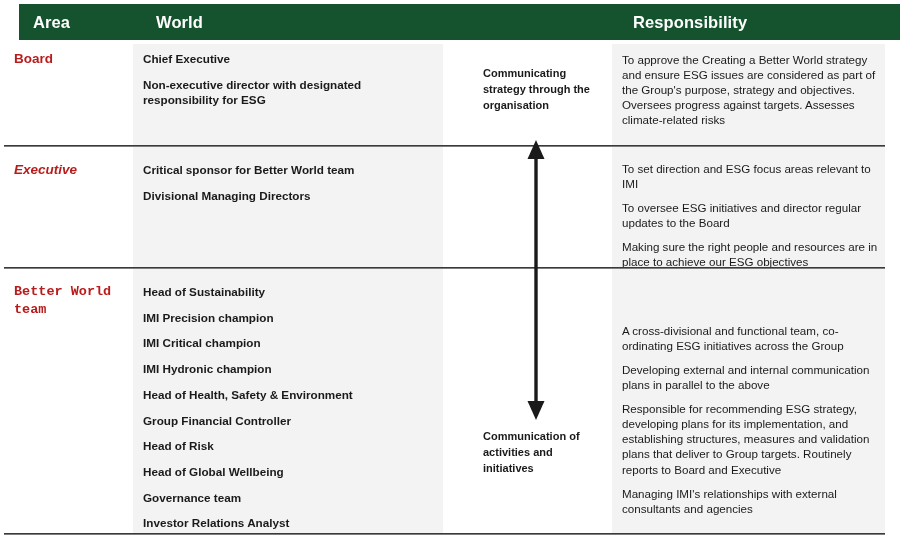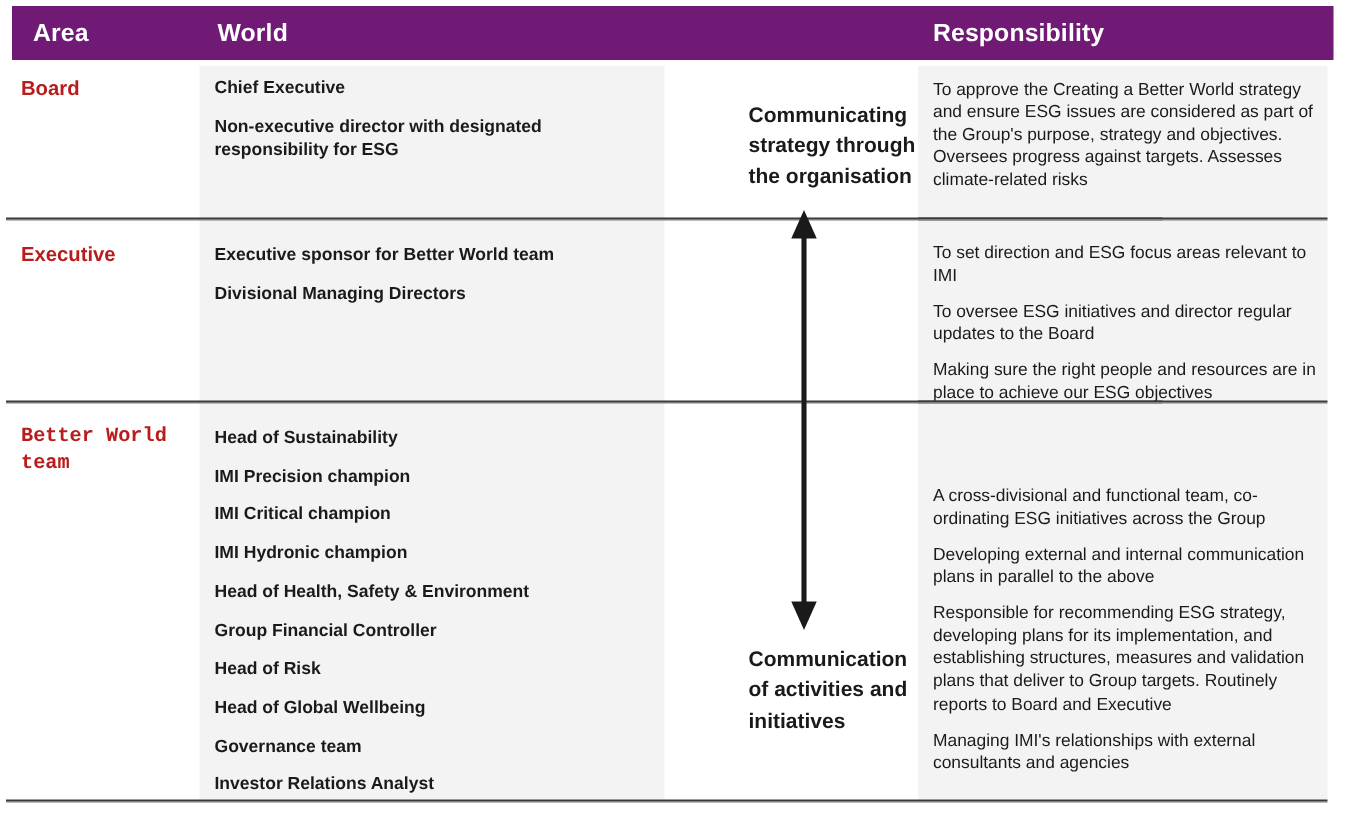--- a/index.html
+++ b/index.html
@@ -18,25 +18,25 @@
   .gov-table {
     position: relative;
     width: 900px;
     height: 549px;
     background: #ffffff;
   }
 
   
   .header-bar {
     position: absolute;
-    left: 8px;
+    left: 19px;
     top: 4px;
     width: 881px;
     height: 36px;
-    background: #701a75;
+    background: #14532d;
   }
   .header-cell {
     position: absolute;
     top: 0;
     height: 36px;
     line-height: 36px;
     color: #ffffff;
     font-size: 16.5px;
     font-weight: bold;
     letter-spacing: 0.1px;
@@ -112,23 +112,23 @@
   
   .mid-col {
     position: absolute;
     left: 455px;
     top: 44px;
     width: 150px;
     height: 489px;
   }
   .mid-label {
     position: absolute;
-    left: 44px;
+    left: 28px;
     width: 122px;
-    font-size: 14px;
+    font-size: 11px;
     font-weight: bold;
     line-height: 1.45;
     color: #1a1a1a;
   }
   .mid-label-top    { top: 22px; }
   .mid-label-bottom { top: 385px; }
 
   .arrow-wrap {
     position: absolute;
     left: 70px;
@@ -159,24 +159,24 @@
   </div>
 
   <div class="cell roles-cell" style="top:51px;">
     <div class="role-item">Chief Executive</div>
     <div class="role-item">Non-executive director with designated responsibility for ESG</div>
   </div>
 
   <div class="rule rule-left" style="top:145px;"></div>
   <div class="rule rule-right" style="top:145px;"></div>
 
-  <div class="cell area-cell" style="top:161px;">Executive</div>
+  <div class="cell area-cell" style="top:161px;font-style:italic;">Executive</div>
 
   <div class="cell roles-cell" style="top:162px;">
-    <div class="role-item">Executive sponsor for Better World team</div>
+    <div class="role-item">Critical sponsor for Better World team</div>
     <div class="role-item">Divisional Managing Directors</div>
   </div>
 
   <div class="cell resp-cell" style="top:161px;">
     <div class="resp-item">To set direction and ESG focus areas relevant to IMI</div>
     <div class="resp-item">To oversee ESG initiatives and director regular updates to the Board</div>
     <div class="resp-item">Making sure the right people and resources are in place to achieve our ESG objectives</div>
   </div>
 
   <div class="rule rule-left" style="top:267px;"></div>

